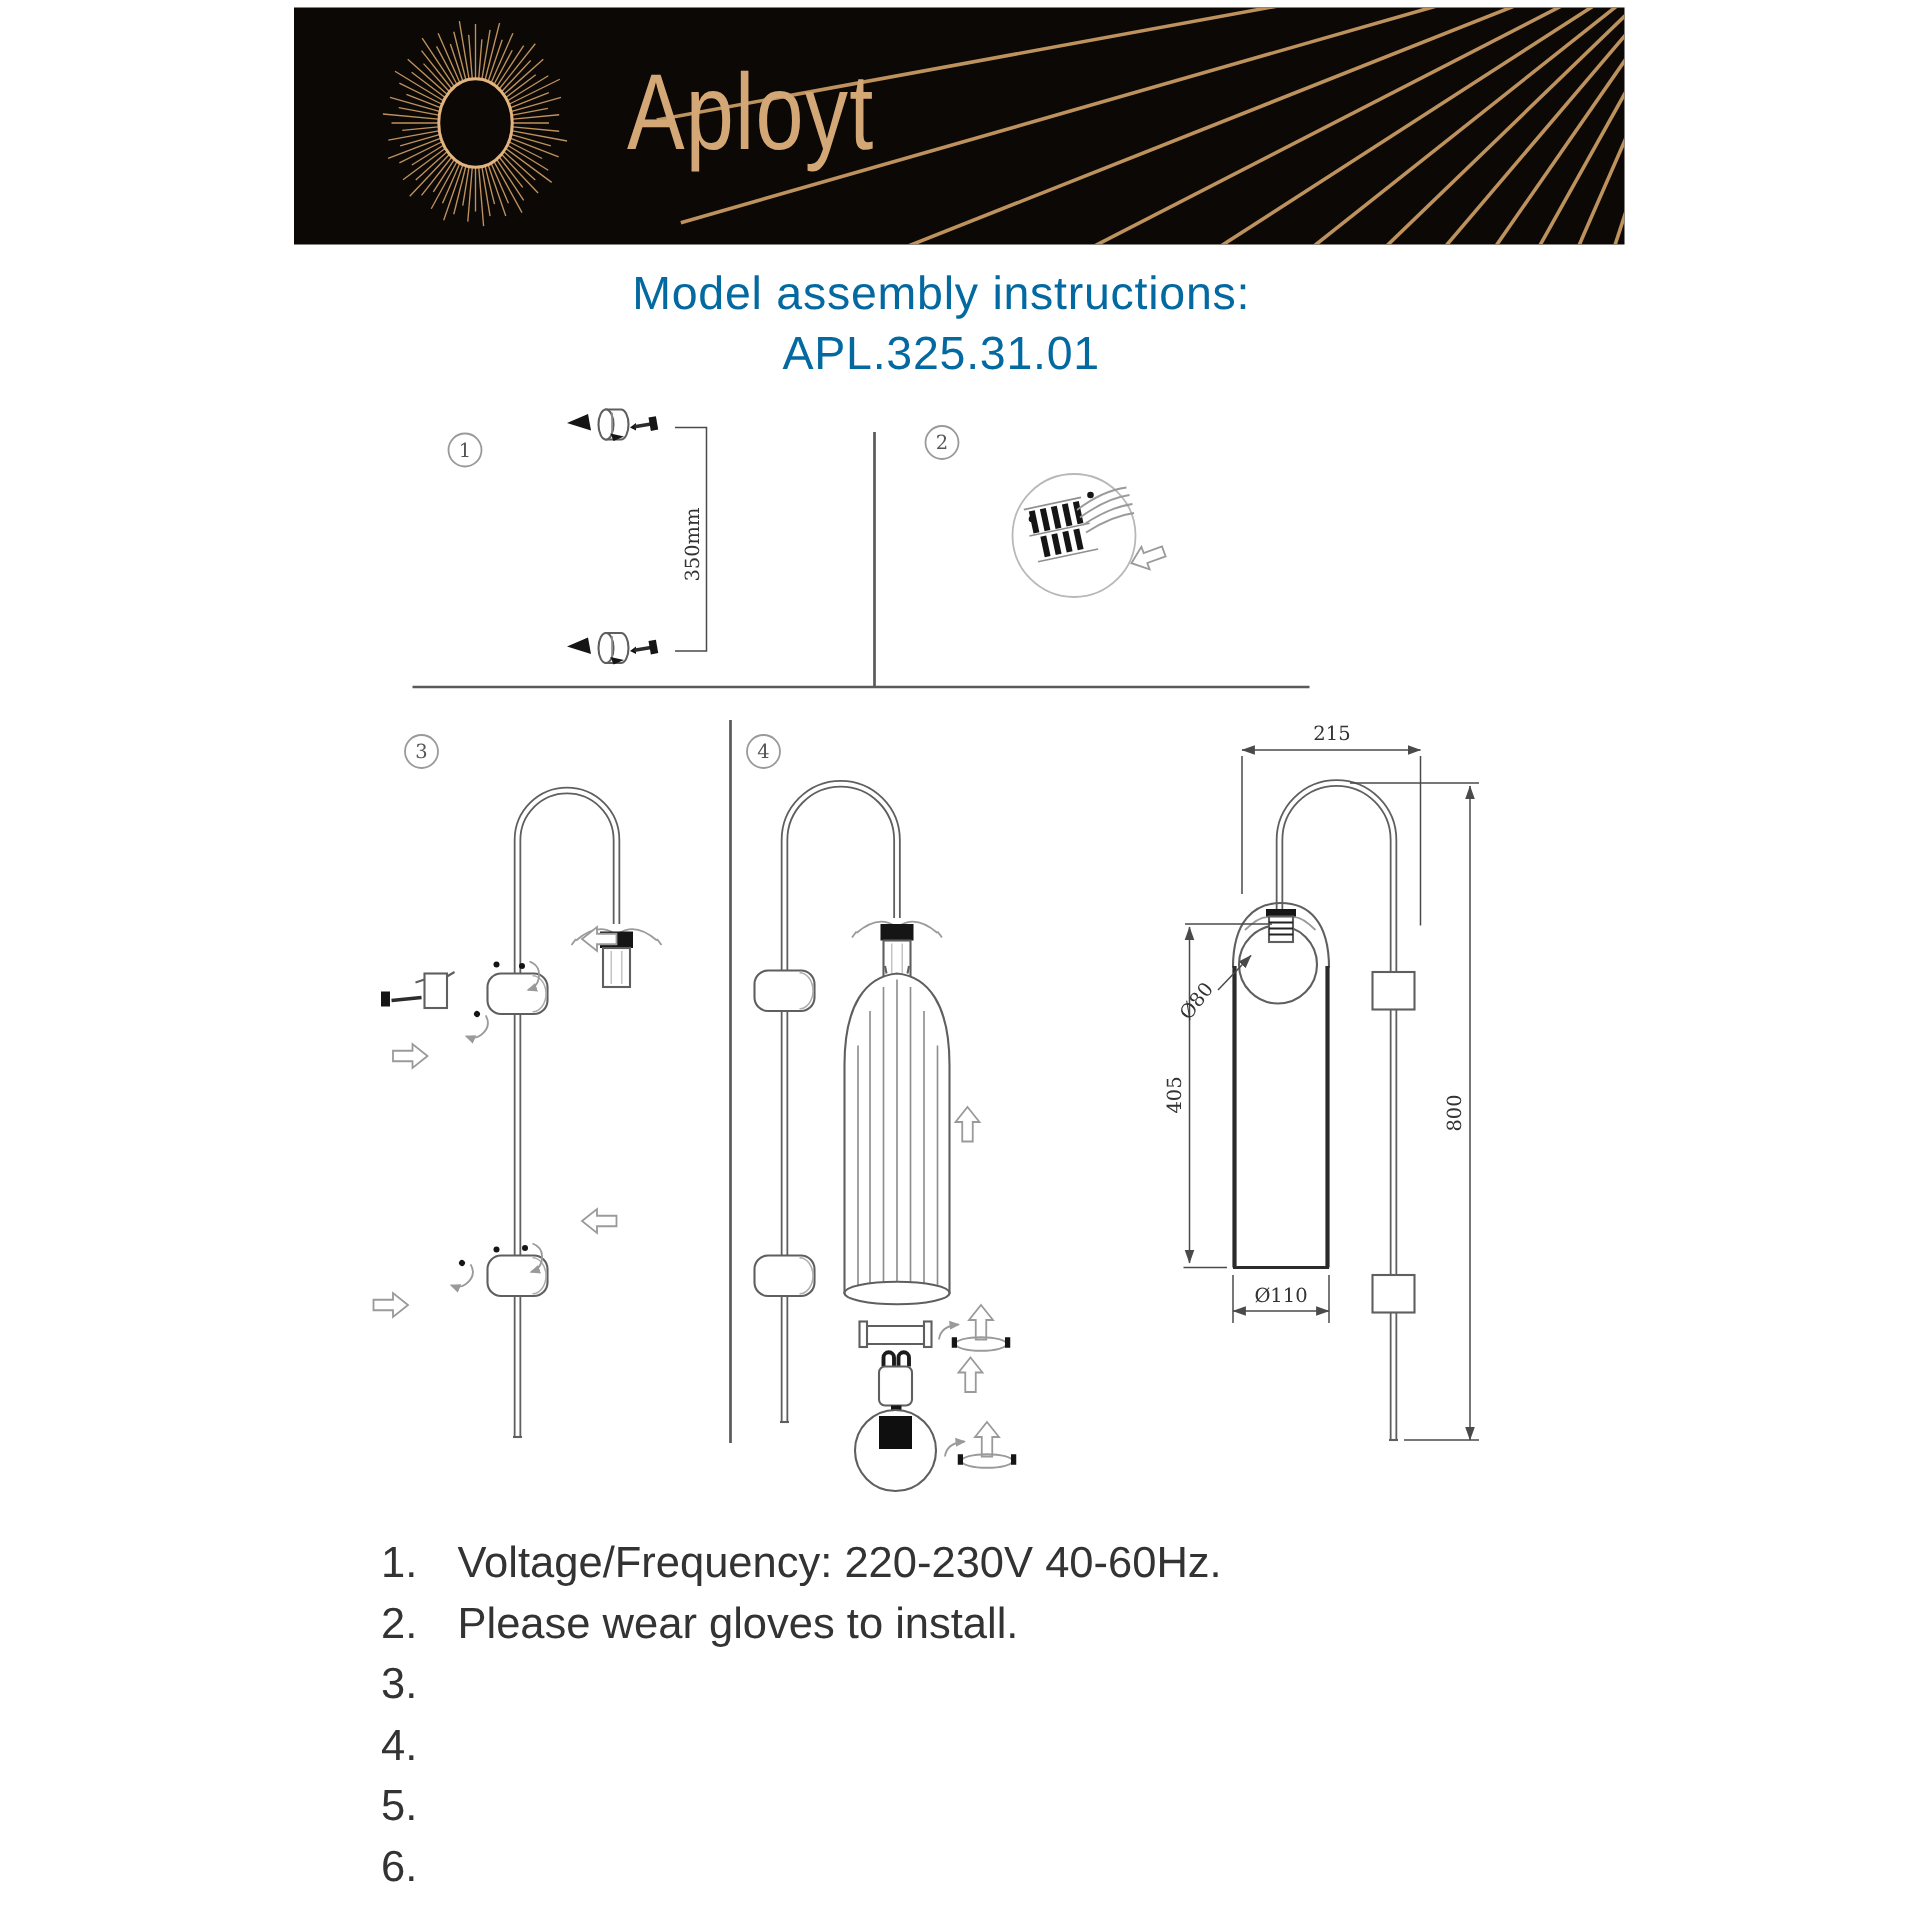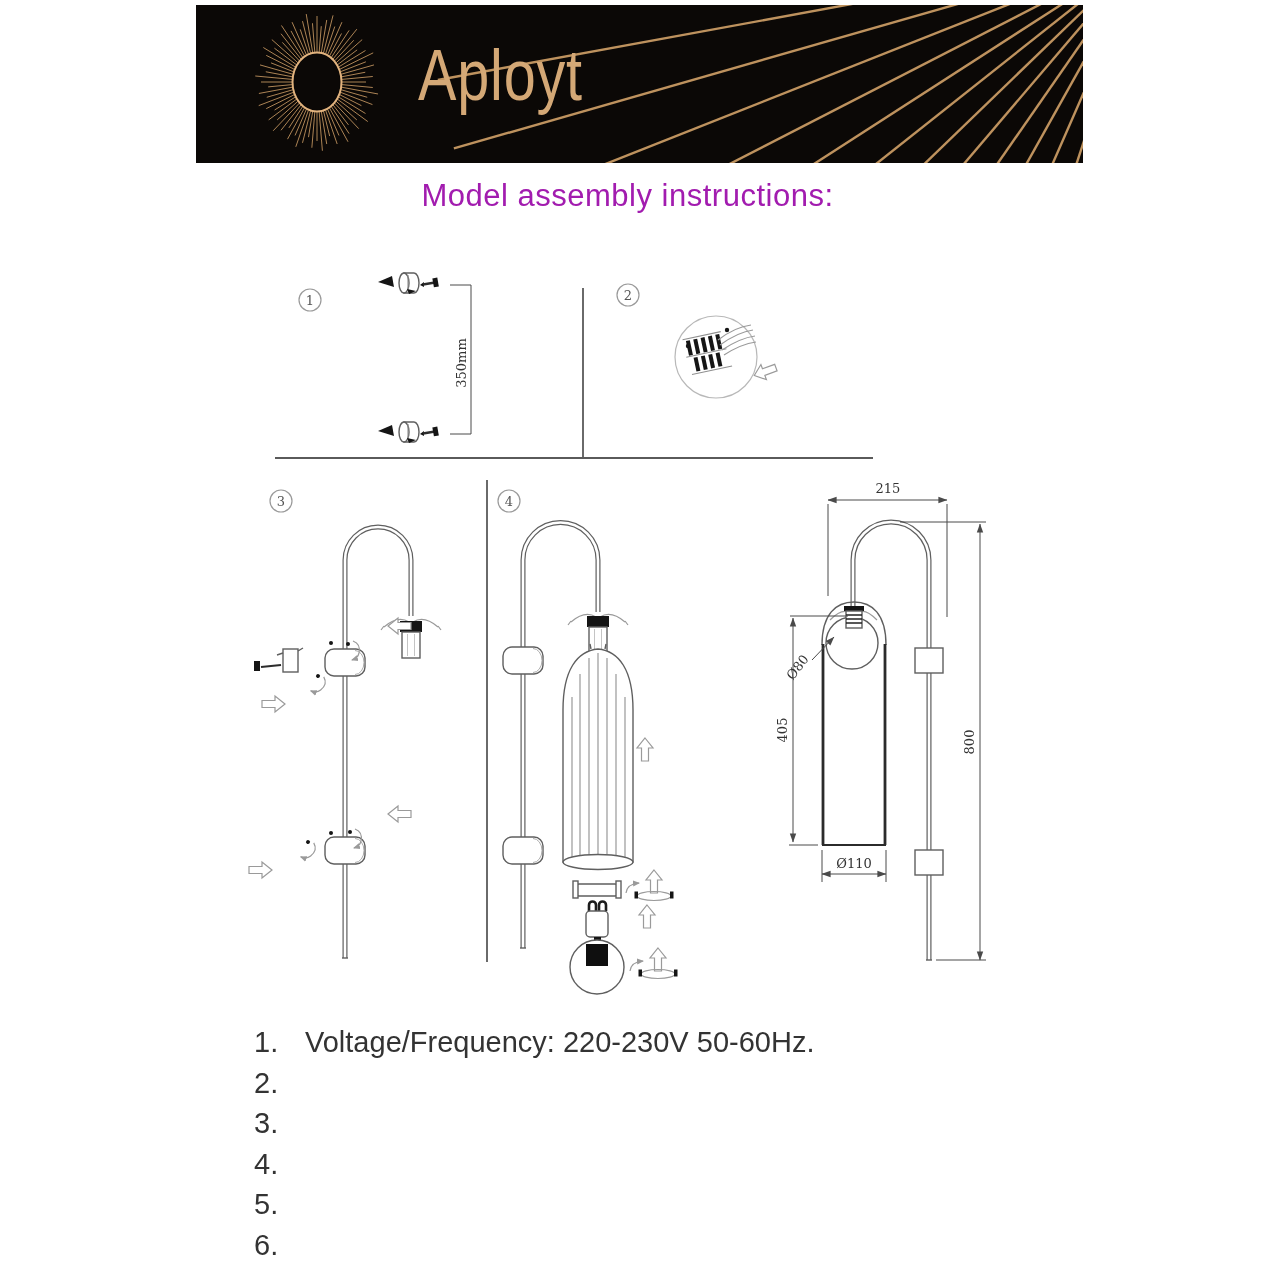--- a/index.html
+++ b/index.html
@@ -2,21 +2,21 @@
 <html><head>
 <meta charset="utf-8">
 <style>
   html,body{margin:0;padding:0;background:#fff;}
   .page{position:relative;width:1255px;height:1280px;background:#ffffff;overflow:hidden;
         font-family:"Liberation Sans",sans-serif;}
   .banner{position:absolute;left:196px;top:5px;width:887px;height:158px;background:#0b0806;overflow:hidden;}
   .bannersvg{position:absolute;left:0;top:0;width:100%;height:100%;}
   .brand{position:absolute;left:222px;top:34px;font-size:72px;font-weight:400;color:#d4a876;
          letter-spacing:1px;transform:scaleX(.8);transform-origin:0 50%;line-height:1;}
-  .title{position:absolute;left:0;top:176px;width:100%;text-align:center;color:#a21caf;
+  .title{position:absolute;left:0;top:176px;width:100%;text-align:center;color:#0369a1;
          font-size:31px;line-height:40px;letter-spacing:.5px;}
   .diagram{position:absolute;left:0;top:0;width:1280px;height:1280px;}
   .list{position:absolute;left:254px;top:1022px;width:820px;color:#333;}
   .row{display:flex;font-size:29px;line-height:40.5px;}
   .row .num{width:51px;flex:none;}
   
   .numc{fill:none;stroke:#9a9a9a;stroke-width:1.2;}
   .stepnum{font:13px "DejaVu Serif",serif;fill:#555;}
   .ln{stroke:#5f5f5f;stroke-width:1.4;fill:none;}
   .lnf{stroke:#5f5f5f;stroke-width:1.4;fill:#fff;}
@@ -127,20 +127,21 @@
           <line x1="907.2302816491405" y1="-38.06627057650482" x2="280.56093016045895" y2="210.049677932968" stroke="#c89a63" stroke-width="2.4" opacity="0.95"></line>
           <line x1="905.7819619868374" y1="-42.320681632418015" x2="257.8915789244105" y2="143.45889618823975" stroke="#c89a63" stroke-width="2.4" opacity="0.95"></line>
           <line x1="904.7557123425843" y1="-46.696119318474224" x2="241.82854101436226" y2="74.97378458040345" stroke="#c89a63" stroke-width="2.4" opacity="0.95"></line>
         </g>
     </svg>
     <span class="brand">Aployt</span>
   </div>
 
   <div class="title">
     <div>Model assembly instructions:</div>
+    <div>APL.325.31.01</div>
   </div>
 
   <svg class="diagram" viewBox="0 0 1280 1280">
     <defs>
       <marker id="ah" markerWidth="10" markerHeight="8" refX="8.6" refY="4" orient="auto" markerUnits="userSpaceOnUse">
         <path d="M0,0.8 L9,4 L0,7.2 Z" fill="#4a4a4a"></path>
       </marker>
       <marker id="ahs" markerWidth="10" markerHeight="8" refX="0.4" refY="4" orient="auto" markerUnits="userSpaceOnUse">
         <path d="M9,0.8 L0,4 L9,7.2 Z" fill="#4a4a4a"></path>
       </marker>
@@ -338,24 +339,25 @@
       <line x1="822" y1="850" x2="822" y2="882" class="dim"></line>
       <line x1="886" y1="850" x2="886" y2="882" class="dim"></line>
       <line x1="822" y1="874" x2="886" y2="874" class="dim" marker-start="url(#ahs)" marker-end="url(#ah)"></line>
       <text x="854" y="868" text-anchor="middle" class="dimtxt">Ø110</text>
     </g>
   </svg>
 
   <div class="list">
     <div class="row">
       <span class="num">1.</span>
-      <span class="txt">Voltage/Frequency: 220-230V 50-60Hz.</span>
+      <span class="txt">Voltage/Frequency: 220-230V 40-60Hz.</span>
     </div>
     <div class="row">
       <span class="num">2.</span>
+      <span class="txt">Please wear gloves to install.</span>
     </div>
     <div class="row">
       <span class="num">3.</span>
     </div>
     <div class="row">
       <span class="num">4.</span>
     </div>
     <div class="row">
       <span class="num">5.</span>
     </div>

